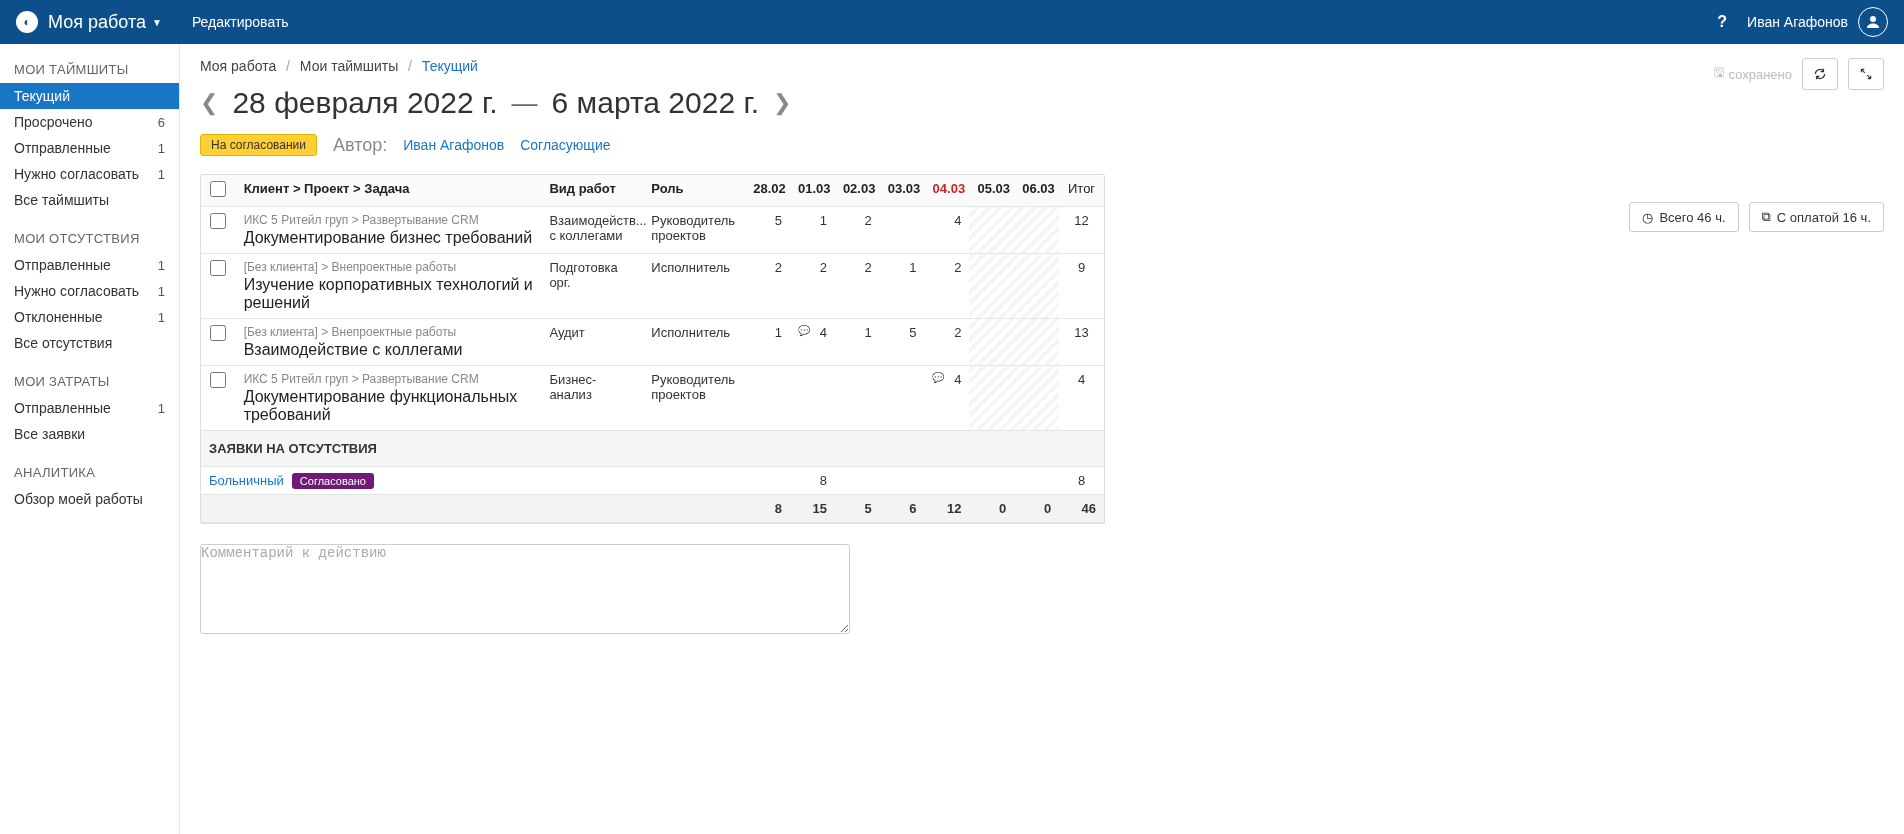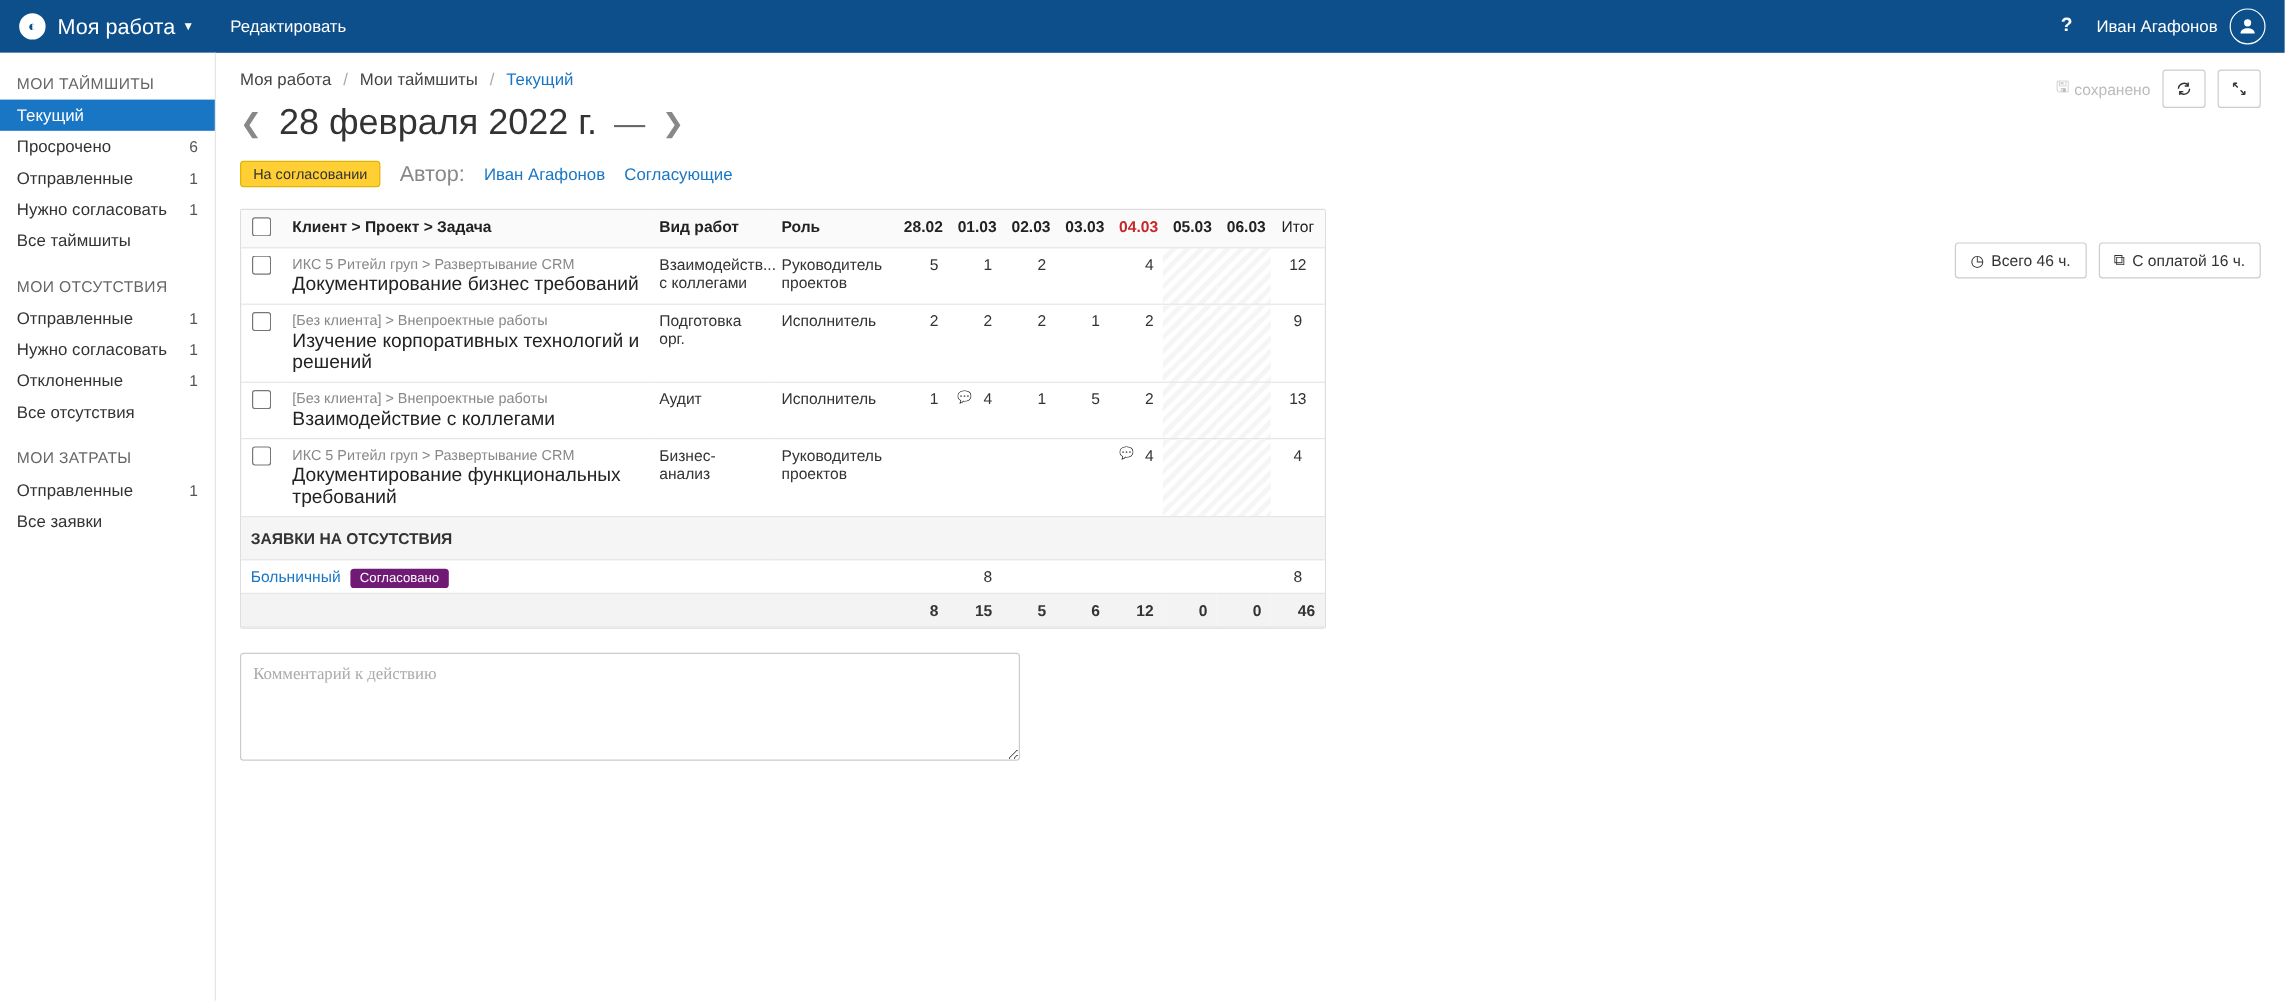--- a/index.html
+++ b/index.html
@@ -59,21 +59,21 @@
 .grid .day-disabled { background: repeating-linear-gradient(-45deg,#f5f5f5,#f5f5f5 4px,#fff 4px,#fff 8px);}
 .grid .section-row td { background:#f5f5f5; font-weight:700; font-size:13px; padding:10px 8px;}
 .grid .absence-row td { background:#fff;}
 .absence-row .day { background: repeating-linear-gradient(-45deg,#f5f5f5,#f5f5f5 4px,#fff 4px,#fff 8px);}
 .absence-row .day.has-val { background:#fff;}
 .grid .footer-row td { background:#f3f3f3; font-weight:700; text-align:right;}
 .pill-green { background:#701a75; color:#fff; font-size:11px; padding:2px 8px; border-radius:3px; margin-left:8px;}
 .comment-ind { font-size:10px; color:#bbb; float:left;}
 
 .comment-box { margin-top:20px; width:650px;}
-.comment-box textarea { width:100%; height:90px; border:1px solid #ccc; border-radius:3px; padding:10px; font-family:Liberation Serif, serif; font-size:14px; resize:both;}
+.comment-box textarea { width:100%; height:90px; border:1px solid #ccc; border-radius:3px; font-family:Liberation Mono, monospace; font-size:14px; resize:both;}
 .comment-box textarea::placeholder{color:#aaa;}
 </style>
 </head>
 <body>
 
 <div class="topbar">
   <div class="topbar-logo">◐</div>
   <span class="topbar-title">Моя работа</span>
   <span class="topbar-caret">▼</span>
   <span class="topbar-link">Редактировать</span>
@@ -132,20 +132,26 @@
       <div class="side-section">
         <div class="side-heading">МОИ ЗАТРАТЫ</div>
         <div class="side-item">
           <span>Отправленные</span>
           <span class="badge">1</span>
         </div>
         <div class="side-item">
           <span>Все заявки</span>
         </div>
       </div>
+      <div class="side-section">
+        <div class="side-heading">АНАЛИТИКА</div>
+        <div class="side-item">
+          <span>Обзор моей работы</span>
+        </div>
+      </div>
     </div>
 
   <div class="main">
 
     <div class="top-actions">
       <span class="saved-label">
         <span>🖫</span>
         <span>сохранено</span>
       </span>
       <span class="icon-btn">
@@ -165,20 +171,21 @@
       <span class="sep">/</span>
       <span class="bc-link">Мои таймшиты</span>
       <span class="sep">/</span>
       <span class="bc-current">Текущий</span>
     </div>
 
     <div class="date-range">
       <span class="date-arrow">❮</span>
       <span class="date-text">28 февраля 2022 г.</span>
       <span class="date-dash">—</span>
+      <span class="date-text">6 марта 2022 г.</span>
       <span class="date-arrow">❯</span>
     </div>
 
     <div class="meta-row">
       <span class="status-pill">На согласовании</span>
       <span class="meta-label">Автор:</span>
       <span class="meta-link">Иван Агафонов</span>
       <span class="meta-link">Согласующие</span>
     </div>
 

